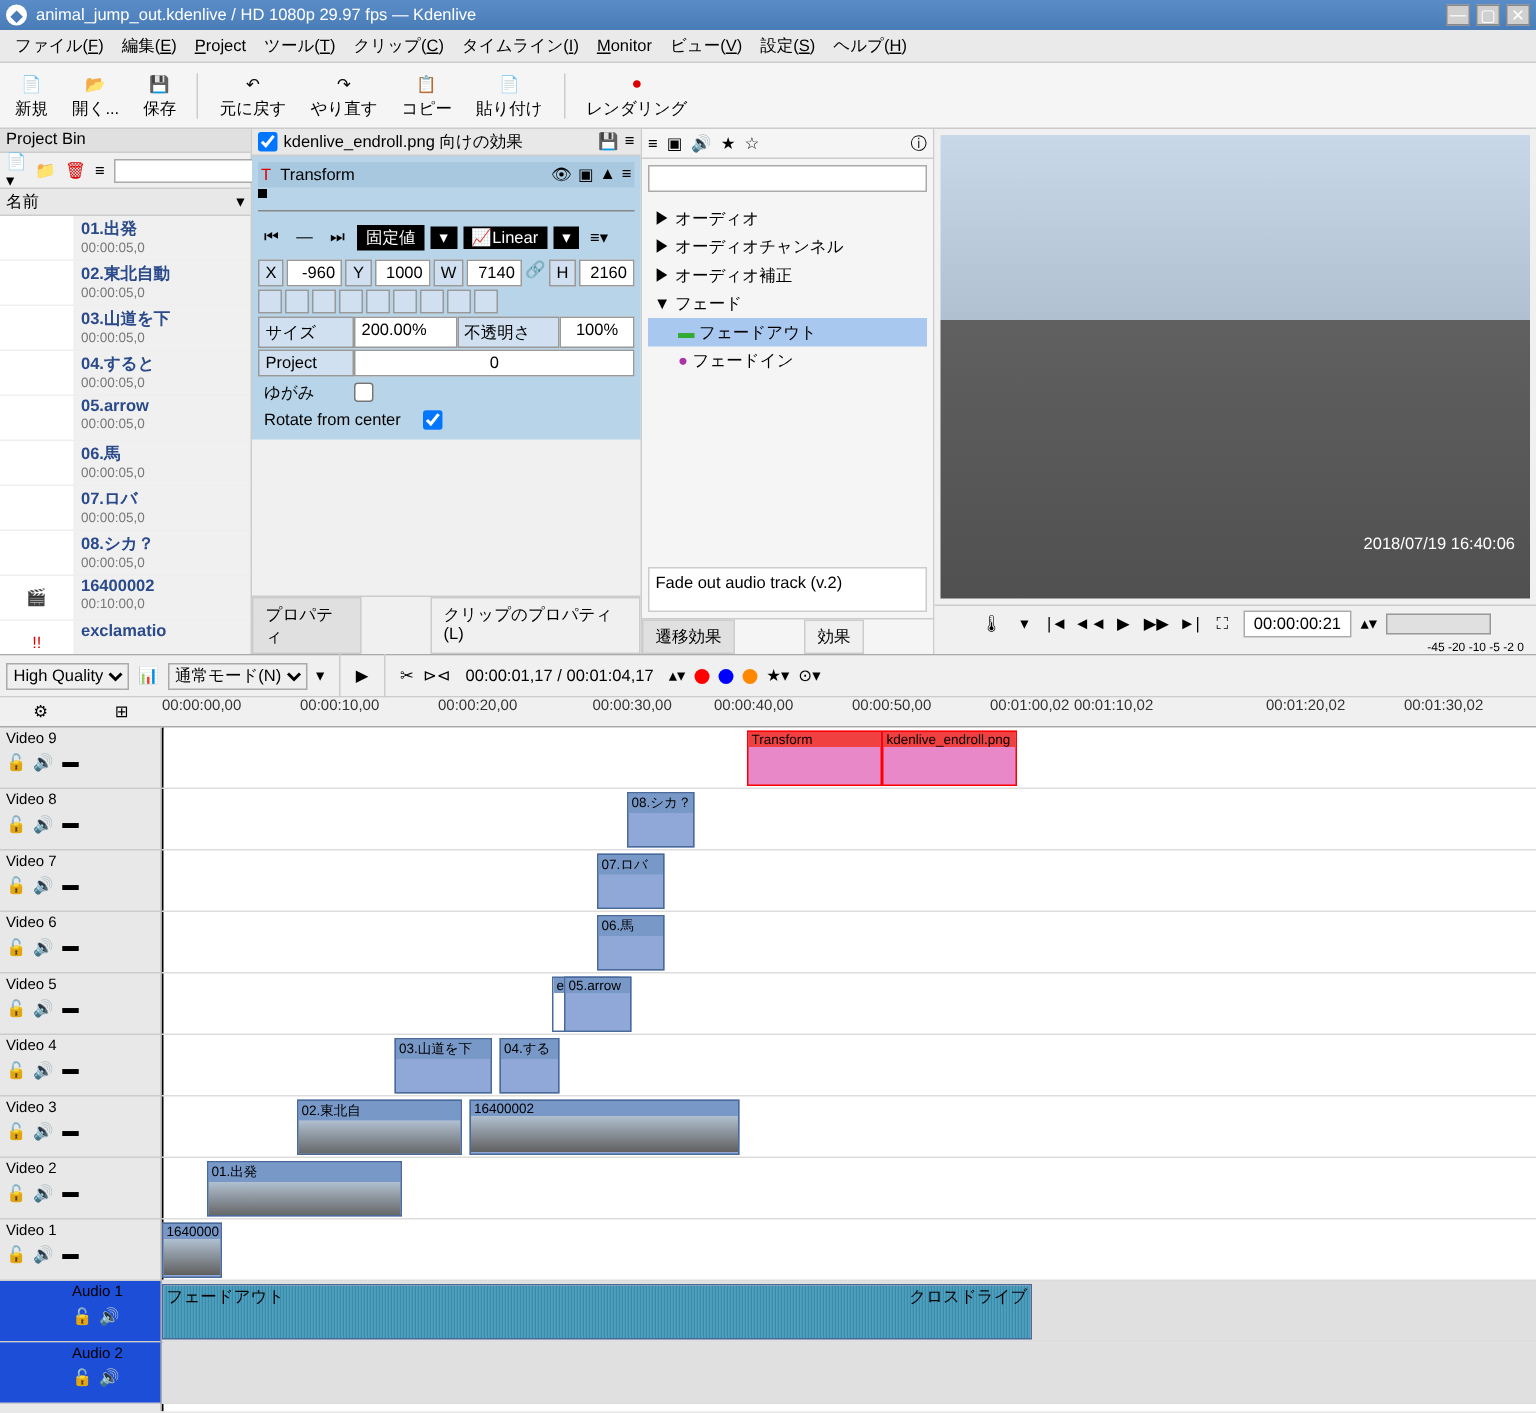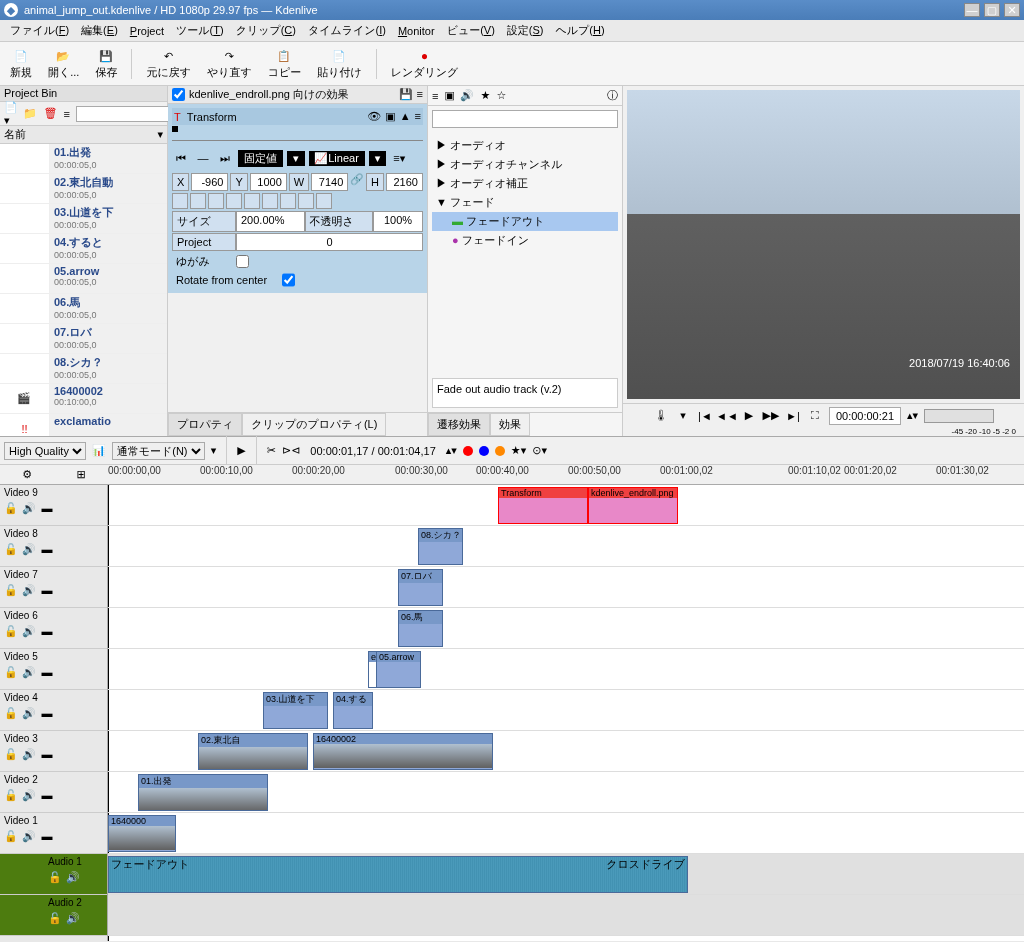--- a/index.html
+++ b/index.html
@@ -41,21 +41,21 @@
 .coord-lbl { background: #d0e0f0; padding: 2px 4px; border: 1px solid #999; }
 .coord-val { background: #fff; padding: 2px 4px; border: 1px solid #999; width: 40px; text-align: right; }
 .align-row { display: flex; gap: 2px; margin: 2px 0; }
 .align-btn { width: 16px; height: 16px; border: 1px solid #999; background: #d0e0f0; cursor: pointer; }
 .prop-row { display: flex; margin: 1px 0; }
 .prop-lbl { width: 64px; padding: 2px 4px; background: #d0e0f0; border: 1px solid #999; }
 .prop-val { flex: 1; padding: 2px 4px; background: #fff; border: 1px solid #999; text-align: center; }
 .prop-val-black { background: #000; color: #666; padding: 2px 4px; flex: 1; }
 .tabs-row { margin-top: auto; display: flex; border-top: 1px solid #ccc; }
 .tab { padding: 3px 8px; background: #e0e0e0; border: 1px solid #ccc; cursor: pointer; }
-.tab.active { background: #f0f0f0; }
+.tab.active { background: #f0f0f0; margin-left: 46px; }
 .mid-panel { width: 195px; background: #f5f5f5; border-right: 1px solid #ccc; display: flex; flex-direction: column; }
 .mid-toolbar { height: 20px; display: flex; align-items: center; padding: 0 4px; gap: 6px; border-bottom: 1px solid #ccc; }
 .mid-search { margin: 4px; }
 .mid-search input { width: 100%; height: 18px; border: 1px solid #aaa; }
 .tree { padding: 4px; }
 .tree-item { padding: 2px 4px; cursor: pointer; }
 .tree-item.sel { background: #a8c8f0; }
 .tree-child { padding-left: 20px; }
 .desc-box { margin: 4px; padding: 4px; border: 1px solid #ccc; background: #fff; height: 30px; }
 .monitor-panel { flex: 1; background: #f0f0f0; display: flex; flex-direction: column; }
@@ -69,21 +69,21 @@
 .tl-toolbar { height: 28px; background: #f0f0f0; display: flex; align-items: center; padding: 0 4px; gap: 6px; border-bottom: 1px solid #ccc; }
 .tl-toolbar select { height: 18px; border: 1px solid #aaa; }
 .tl-toolbar .tc { padding: 0 4px; }
 .tl-toolbar .colordot { width: 10px; height: 10px; border-radius: 50%; }
 .tl-ruler { height: 20px; background: #f0f0f0; border-bottom: 1px solid #aaa; display: flex; position: relative; }
 .tl-ruler-labels { position: absolute; left: 108px; right: 0; top: 0; height: 100%; display: flex; }
 .tl-ruler-lbl { position: absolute; font-size: 10px; color: #333; }
 .tl-tracks { flex: 1; display: flex; overflow: hidden; }
 .tl-headers { width: 108px; background: #e8e8e8; border-right: 1px solid #aaa; }
 .tl-track-hdr { height: 41px; border-bottom: 1px solid #ccc; padding: 2px 4px; }
-.tl-track-hdr.audio { background: #4d7c0f; padding-left: 48px; }
+.tl-track-hdr.audio { background: #1d4ed8; padding-left: 48px; }
 .tl-track-name { font-size: 10px; }
 .tl-track-icons { display: flex; gap: 4px; margin-top: 3px; }
 .tl-track-icons span { width: 14px; height: 14px; display: flex; align-items: center; justify-content: center; cursor: pointer; }
 .tl-content { flex: 1; position: relative; background: #fff; overflow: hidden; }
 .tl-row { height: 41px; border-bottom: 1px solid #ddd; position: relative; }
 .tl-row.audio { background: #e0e0e0; }
 .clip { position: absolute; height: 37px; top: 2px; background: #8fa8d8; border: 1px solid #4a6a9a; overflow: hidden; }
 .clip-title { background: #7898c8; font-size: 9px; padding: 0 2px; white-space: nowrap; }
 .clip.red { background: #e888c8; border-color: #f00; }
 .clip.red .clip-title { background: #f04040; }
@@ -397,21 +397,21 @@
       <span>⊞</span>
     </div>
     <div class="tl-ruler-labels" id="ruler-labels">
         <span class="tl-ruler-lbl" style="left: 0px;">00:00:00,00</span>
         <span class="tl-ruler-lbl" style="left: 92px;">00:00:10,00</span>
         <span class="tl-ruler-lbl" style="left: 184px;">00:00:20,00</span>
         <span class="tl-ruler-lbl" style="left: 287px;">00:00:30,00</span>
         <span class="tl-ruler-lbl" style="left: 368px;">00:00:40,00</span>
         <span class="tl-ruler-lbl" style="left: 460px;">00:00:50,00</span>
         <span class="tl-ruler-lbl" style="left: 552px;">00:01:00,02</span>
-        <span class="tl-ruler-lbl" style="left: 680px;">00:01:10,02</span>
+        <span class="tl-ruler-lbl" style="left: 608px;">00:01:10,02</span>
         <span class="tl-ruler-lbl" style="left: 736px;">00:01:20,02</span>
         <span class="tl-ruler-lbl" style="left: 828px;">00:01:30,02</span>
       </div>
   </div>
   <div class="tl-tracks">
     <div class="tl-headers" id="track-headers">
         <div class="tl-track-hdr">
           <div class="tl-track-name">Video 9</div>
           <div class="tl-track-icons">
             <span>🔓</span>
@@ -549,21 +549,21 @@
             <div class="clip-thumb"></div>
           </div>
         </div>
         <div class="tl-row">
           <div class="clip " style="left: 30px; width: 130px;">
             <div class="clip-title">01.出発</div>
             <div class="clip-thumb"></div>
           </div>
         </div>
         <div class="tl-row">
-          <div class="clip " style="left: 0px; width: 68px;">
+          <div class="clip " style="left: 0px; width: 40px;">
             <div class="clip-title">1640000</div>
             <div class="clip-thumb"></div>
           </div>
         </div>
         <div class="tl-row audio">
           <div class="clip audio" style="left: 0px; width: 580px;">
             <div class="clip-title">
               <span style="float:left">フェードアウト</span>
               <span style="float:right">クロスドライブ</span>
             </div>

